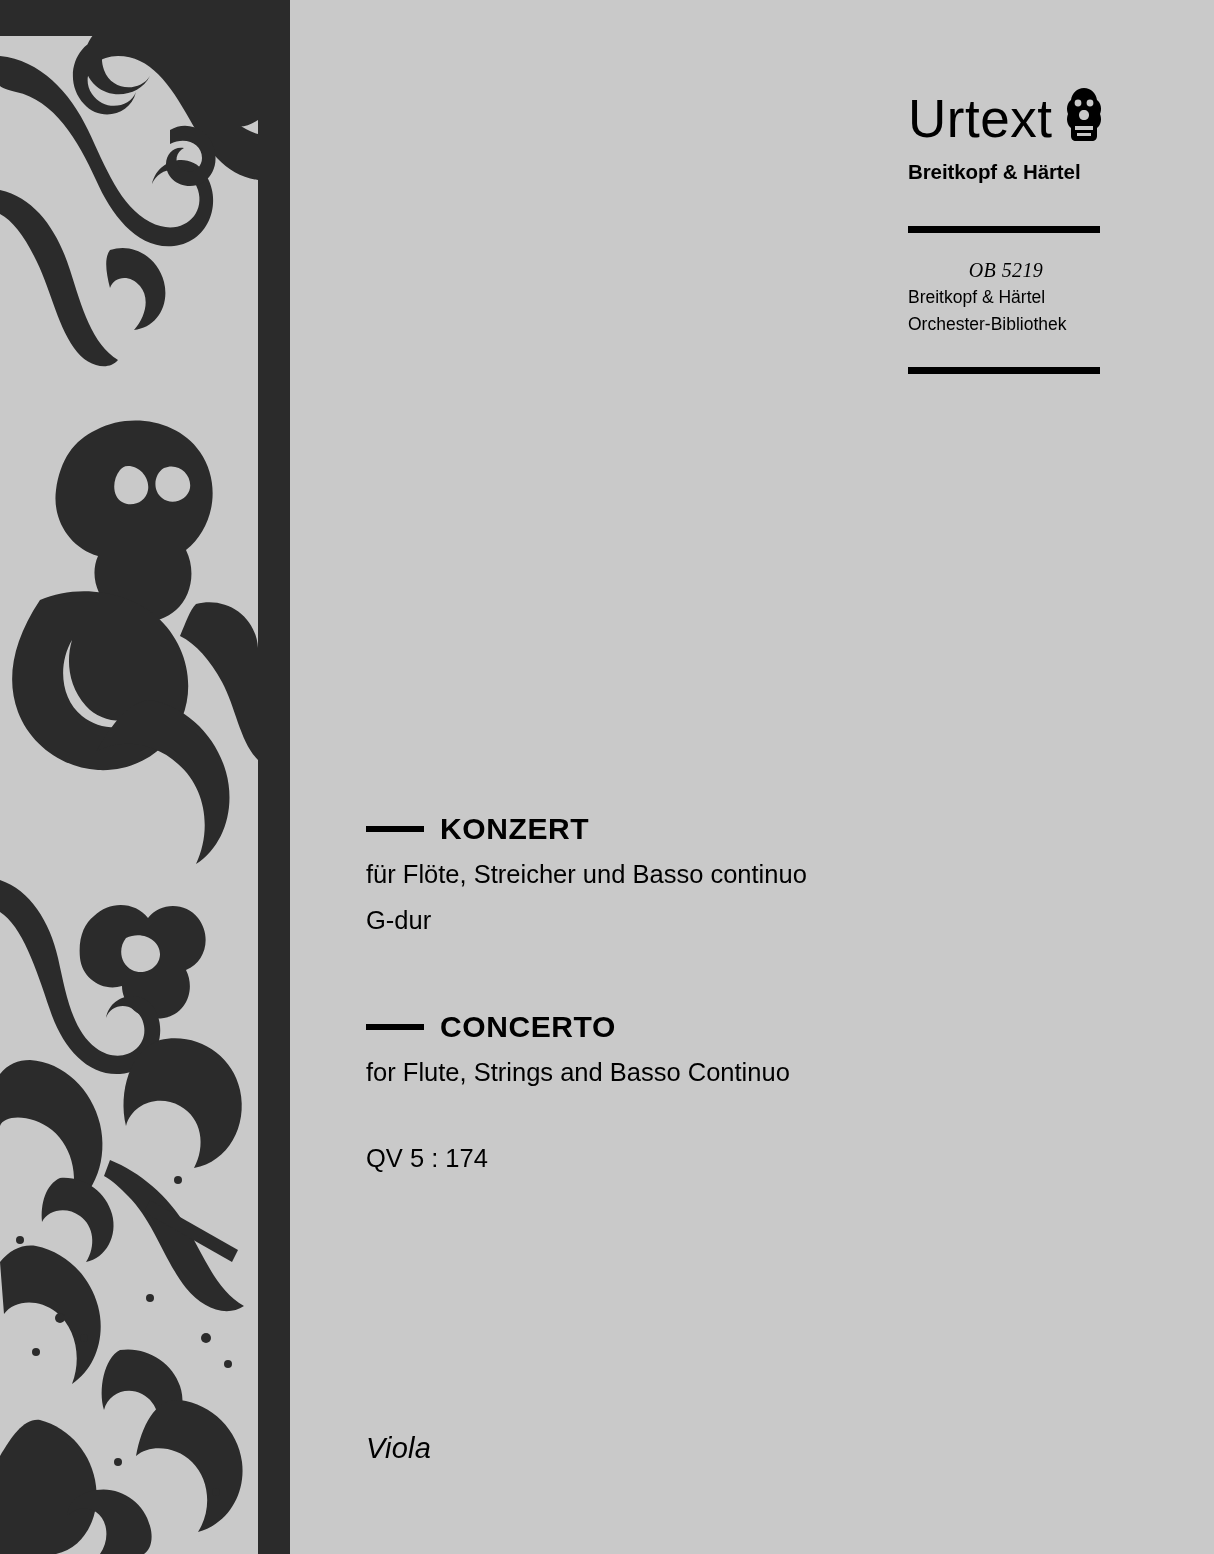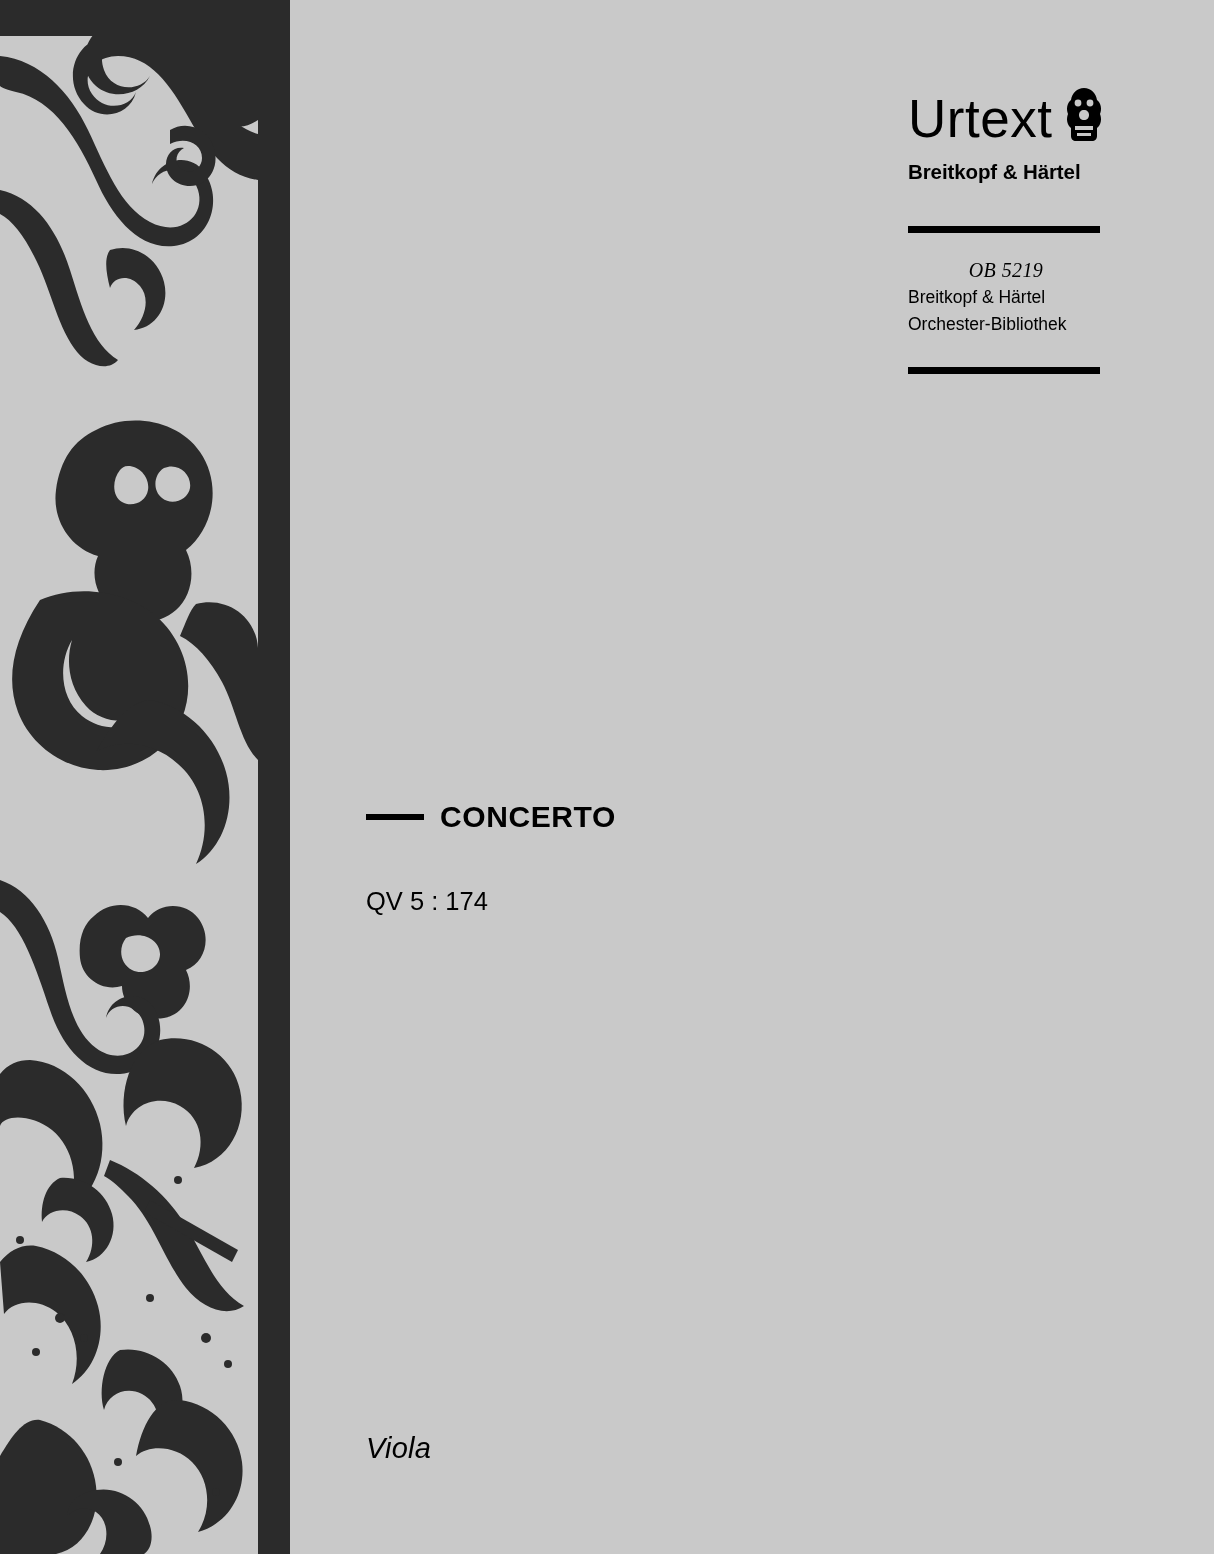--- a/index.html
+++ b/index.html
@@ -128,21 +128,21 @@
     letter-spacing: 0.6px;
   }
   .work-sub {
     font-family: "Liberation Sans", sans-serif;
     font-size: 25.5px;
     line-height: 1.42;
     margin-top: 10px;
     margin-left: 0;
   }
   .work-group-2 {
-    margin-top: 32px;
+    margin-top: 72px;
   }
   .catalog {
     font-family: "Liberation Sans", sans-serif;
     font-size: 25.5px;
     margin-top: 53px;
   }
 
   
   .part-name {
     position: absolute;
@@ -237,26 +237,35 @@
     <div class="plate-number">OB 5219</div>
     <div class="imprint-line">Breitkopf &amp; Härtel</div>
     <div class="imprint-line">Orchester-Bibliothek</div>
 
     <div class="rule-thick-2"></div>
   </div>
 
   <div class="title-block">
 
 
+    <div class="work-group">
+      <div class="work-heading">
+        <span class="dash"></span>
+        <span class="work-title">KONZERT</span>
+      </div>
+      <div class="work-sub">für Flöte, Streicher und Basso continuo</div>
+      <div class="work-sub">G-dur</div>
+    </div>
 
     <div class="work-group-2">
       <div class="work-heading">
         <span class="dash"></span>
         <span class="work-title">CONCERTO</span>
       </div>
+      <div class="work-sub">for Flute, Strings and Basso Continuo</div>
     </div>
 
     <div class="catalog">QV 5 : 174</div>
   </div>
 
   <div class="part-name">Viola</div>
 
 </div>
 
 </body></html>

